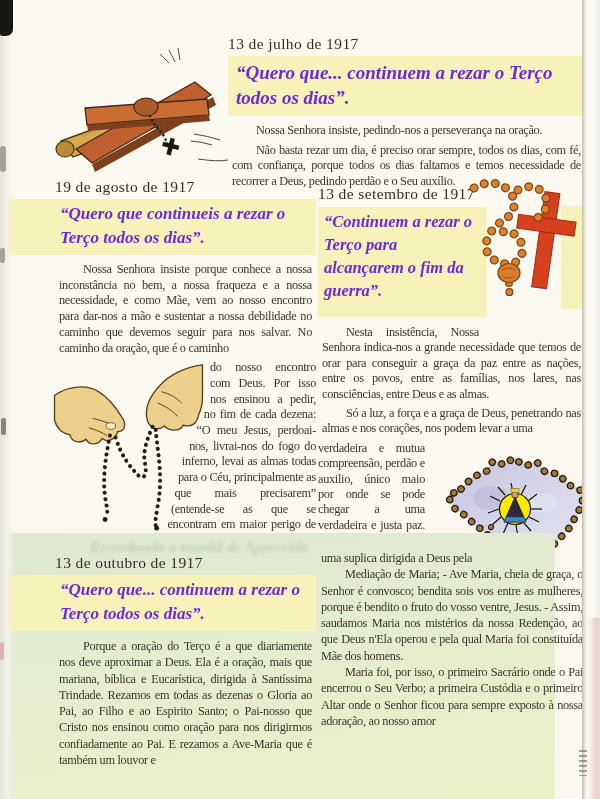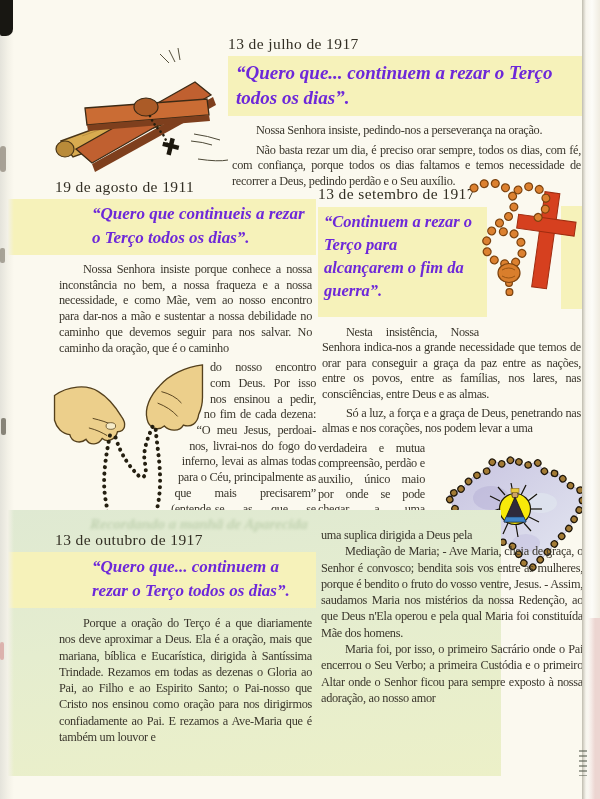--- a/index.html
+++ b/index.html
@@ -15,32 +15,32 @@
   .q-sep{font-size:16.5px;line-height:23px;padding:3px 10px 15px 6px;margin:4px 0 8px;width:169px;box-sizing:border-box;font-style:italic;}
   .bodytext{font-size:12.3px;line-height:15.7px;text-align:justify;letter-spacing:-.3px;}
   .bodytext p{margin:4px;text-indent:24px;}
   .noindent{text-indent:0 !important;}
 
   
   .sec-july{position:absolute;left:228px;top:34px;width:357px;}
   .cross-wrap{position:absolute;left:48px;top:42px;width:185px;height:146px;}
 
   .col-aug{position:absolute;left:55px;top:177px;width:261px;}
-  .quote-full{margin-left:-55px;width:316px;padding-left:92px;box-sizing:border-box;}
+  .quote-full{margin-left:-55px;width:316px;padding-left:60px;box-sizing:border-box;}
   .hands-float{float:left;width:155px;height:168px;margin:3px 6px 0 -4px;
                shape-outside:polygon(0 0,155px 0,155px 34px,126px 96px,110px 168px,0 168px);}
 
   .col-sep{position:absolute;left:318px;top:184px;width:267px;}
   .col-sep .bodytext{line-height:15.4px;}
   .rosary-abs{position:absolute;left:134px;top:-8px;width:136px;height:132px;}
   .spacer-float{float:right;width:106px;height:6px;}
   .map-float{float:right;width:158px;height:144px;margin:2px -4px 0 6px;}
   .strip-sep{position:absolute;left:561px;top:206px;width:24px;height:103px;background:#f6f2ba;}
 
-  .sec-oct{position:absolute;left:0;top:510px;width:501px;height:266px;
+  .sec-oct{position:absolute;left:0;top:533px;width:555px;height:266px;
            background:linear-gradient(172deg,#dfe9d2 0%,#e5edcf 45%,#ecf0c8 100%);}
   .ghost{position:absolute;left:90px;top:6px;width:270px;font-style:italic;font-weight:700;
          font-size:15px;color:#7ea06c;opacity:.32;filter:blur(1.6px);transform:skewX(-4deg);}
   .col-oct-l{position:absolute;left:55px;top:20px;width:261px;}
   .col-oct-r{position:absolute;left:321px;top:17px;width:262px;}
   .col-oct-r .bodytext p{margin:0;}
   .col-oct-l .bodytext{line-height:16.3px;}
   .col-oct-r .bodytext{line-height:16.3px;font-family:Liberation Serif, serif;}
 
   
@@ -88,21 +88,21 @@
   <div class="sec-july">
     <div class="date">13 de julho de 1917</div>
     <div class="quote q-july">“Quero que... continuem a rezar o Terço todos os dias”.</div>
     <div class="bodytext">
       <p>Nossa Senhora insiste, pedindo-nos a perseverança na oração.</p>
       <p>Não basta rezar um dia, é preciso orar sempre, todos os dias, com fé, com confiança, porque todos os dias faltamos e temos necessidade de recorrer a Deus, pedindo perdão e o Seu auxílio.</p>
     </div>
   </div>
 
   <div class="col-aug">
-    <div class="date">19 de agosto de 1911</div>
+    <div class="date">19 de agosto de 1917</div>
     <div class="quote q-col quote-full">“Quero que continueis a rezar o Terço todos os dias”.</div>
     <div class="bodytext">
       <p>Nossa Senhora insiste porque conhece a nossa inconstância no bem, a nossa fraqueza e a nossa necessidade, e como Mãe, vem ao nosso encontro para dar-nos a mão e sustentar a nossa debilidade no caminho que devemos seguir para nos salvar. No caminho da oração, que é o caminho</p>
       <div>
         <div class="hands-float" aria-label="hands-holding-rosary-illustration">
           <svg width="155" height="168" viewBox="0 0 155 176">
             <path d="M0,34 C14,24 34,22 46,30 C56,36 64,46 70,56 C76,64 74,72 66,72 C64,80 56,84 50,79 C46,86 37,87 33,80 C27,85 18,83 16,75 C8,74 2,68 0,60 Z" fill="#eccf8b" stroke="#54401c" stroke-width="1.4"></path>
             <path d="M40,58 C48,60 56,62 62,66 M36,68 C44,70 50,73 55,76" stroke="#54401c" stroke-width="1" fill="none"></path>
             <ellipse cx="59" cy="66" rx="5" ry="3.5" fill="#f6ebc8" stroke="#54401c" stroke-width="0.8"></ellipse>
             <path d="M155,2 C138,4 120,12 110,24 C100,34 94,48 97,59 C99,68 108,72 115,66 C121,72 131,72 135,65 C143,68 150,63 151,54 C154,48 155,42 155,36 Z" fill="#eccf8b" stroke="#54401c" stroke-width="1.4"></path>

